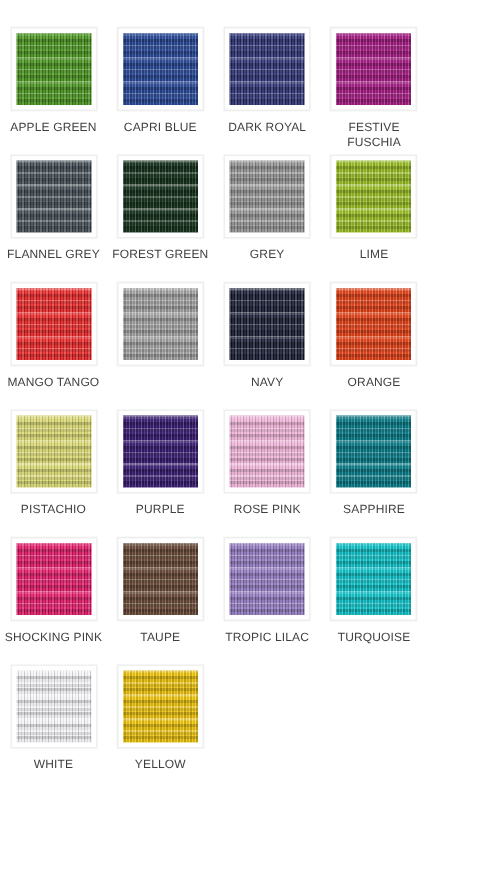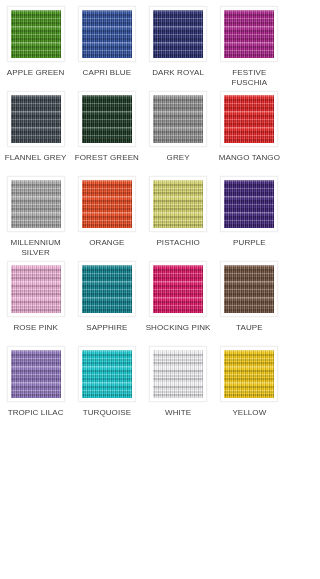--- a/index.html
+++ b/index.html
@@ -13,21 +13,21 @@
     font-family: "Liberation Sans", sans-serif;
     overflow: hidden;
   }
 
   #swatch-grid {
     display: grid;
     grid-template-columns: repeat(4, 71.25px);
     grid-template-rows: 85px 85px 85px 85px 85px 77px 77px;
     width: 285px;
     height: 579px;
-    padding-top: 6px;
+    padding-top: 18px;
   }
 
   .swatch-cell {
     display: flex;
     flex-direction: column;
     align-items: center;
     width: 71.25px;
   }
 
   
@@ -150,29 +150,40 @@
       <div class="swatch-label">FOREST GREEN</div>
     </div>
     <div class="swatch-cell">
       <div class="swatch-frame">
         <div class="swatch-tile" style="--c: #8d8d8d;"></div>
       </div>
       <div class="swatch-label">GREY</div>
     </div>
     <div class="swatch-cell">
       <div class="swatch-frame">
+        <div class="swatch-tile" style="--c: #9ec327;"></div>
+      </div>
+      <div class="swatch-label">LIME</div>
+    </div>
+    <div class="swatch-cell">
+      <div class="swatch-frame">
         <div class="swatch-tile" style="--c: #e51f20;"></div>
       </div>
       <div class="swatch-label">MANGO TANGO</div>
     </div>
     <div class="swatch-cell">
       <div class="swatch-frame">
         <div class="swatch-tile" style="--c: #a8a8a8;"></div>
       </div>
-      <div class="swatch-label">MILLENNIUM SILVER</div>
+    </div>
+    <div class="swatch-cell">
+      <div class="swatch-frame">
+        <div class="swatch-tile" style="--c: #10152c;"></div>
+      </div>
+      <div class="swatch-label">NAVY</div>
     </div>
     <div class="swatch-cell">
       <div class="swatch-frame">
         <div class="swatch-tile" style="--c: #e8451a;"></div>
       </div>
       <div class="swatch-label">ORANGE</div>
     </div>
     <div class="swatch-cell">
       <div class="swatch-frame">
         <div class="swatch-tile" style="--c: #d5d46a;"></div>

